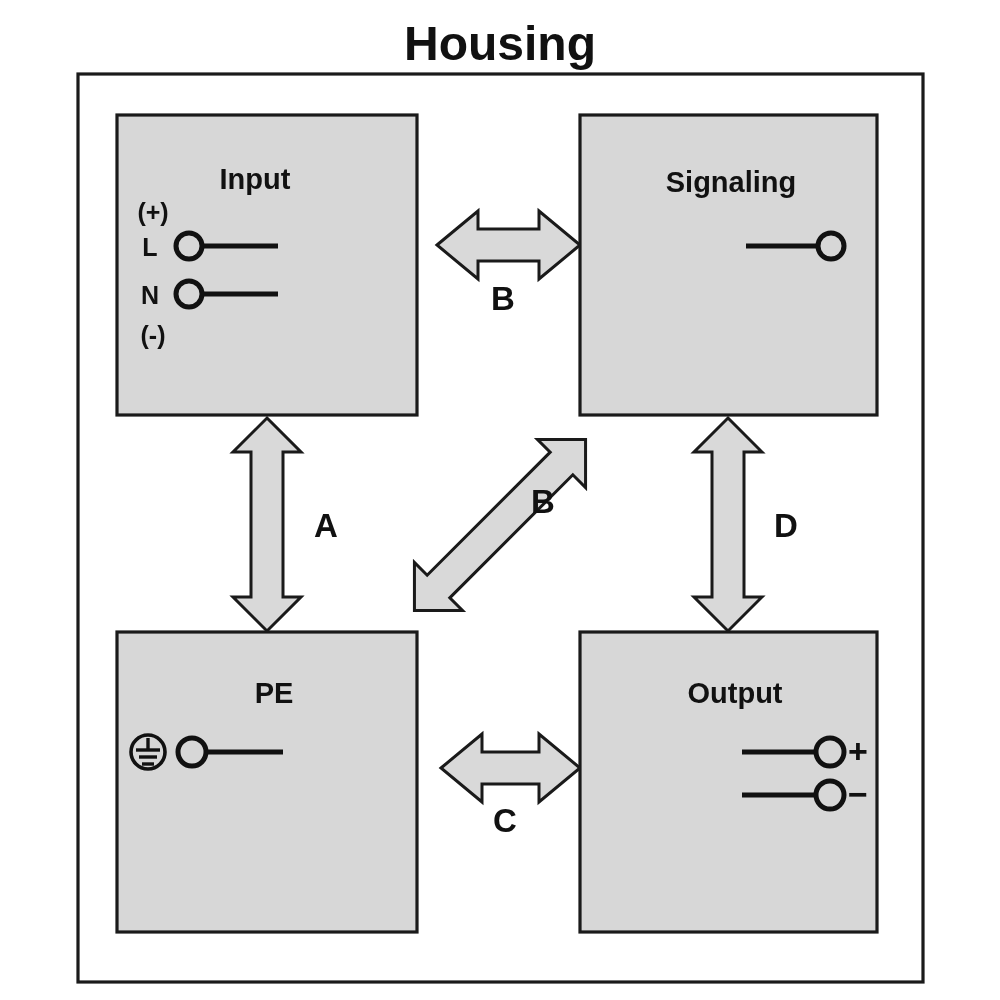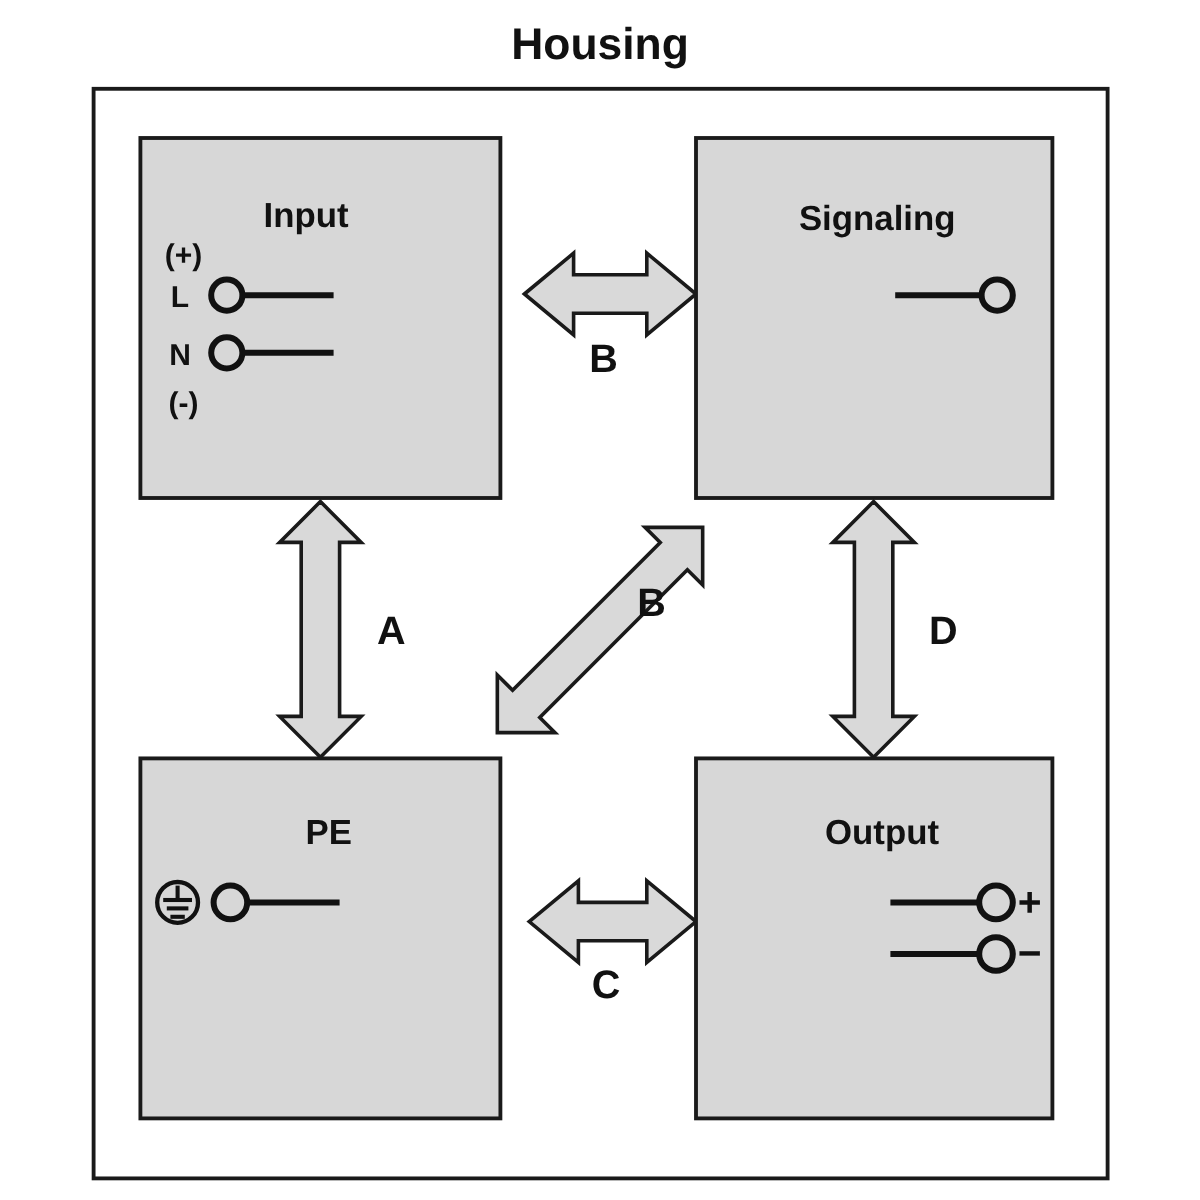--- a/index.html
+++ b/index.html
@@ -38,21 +38,21 @@
   .t-pin     { font-size: 25px; font-weight: bold; text-anchor: middle; }
   .t-arrow   { font-size: 33px; font-weight: bold; text-anchor: middle; }
   .t-sign    { font-size: 34px; font-weight: bold; text-anchor: middle; }
 </style>
 </head>
 <body>
 
 <div id="stage">
 
   <div style="position:absolute;left:0;top:16px;width:1000px;text-align:center;
-              font-size:37px;font-weight:bold;color:#111;">Housing</div>
+              font-size:48px;font-weight:bold;color:#111;">Housing</div>
 
   <svg id="diagram-svg" viewBox="0 0 1000 1000" xmlns="http://www.w3.org/2000/svg">
 
     <rect class="housing-rect" x="78" y="74" width="845" height="908"></rect>
 
     <g>
       <polygon class="arrow-fill" points="437,245 478,211 478,229 539,229 539,211 580,245 539,279 539,261 478,261 478,279"></polygon>
       <text class="t-arrow" x="503" y="310">B</text>
     </g>
 

